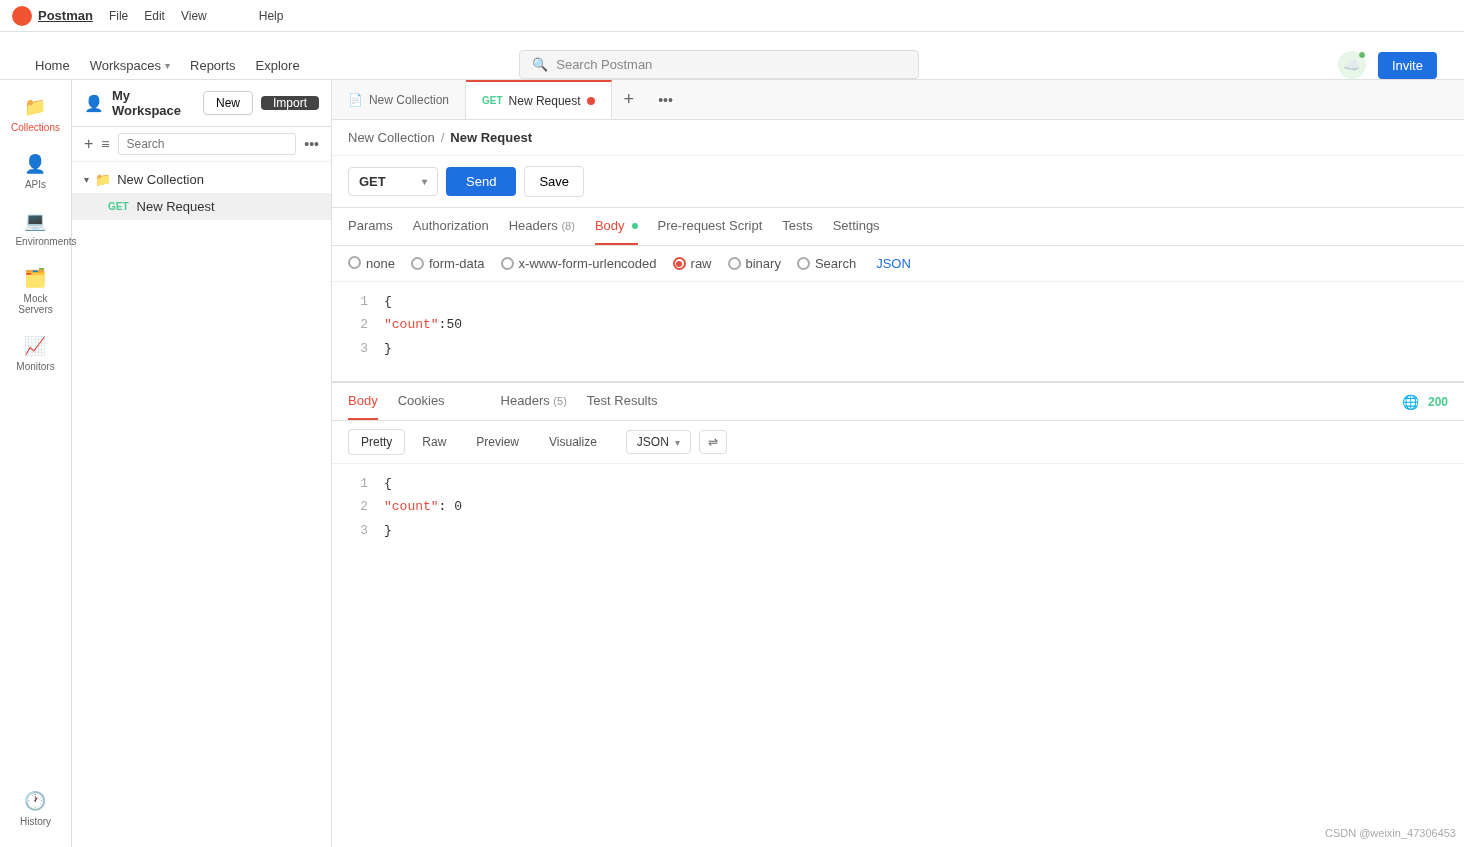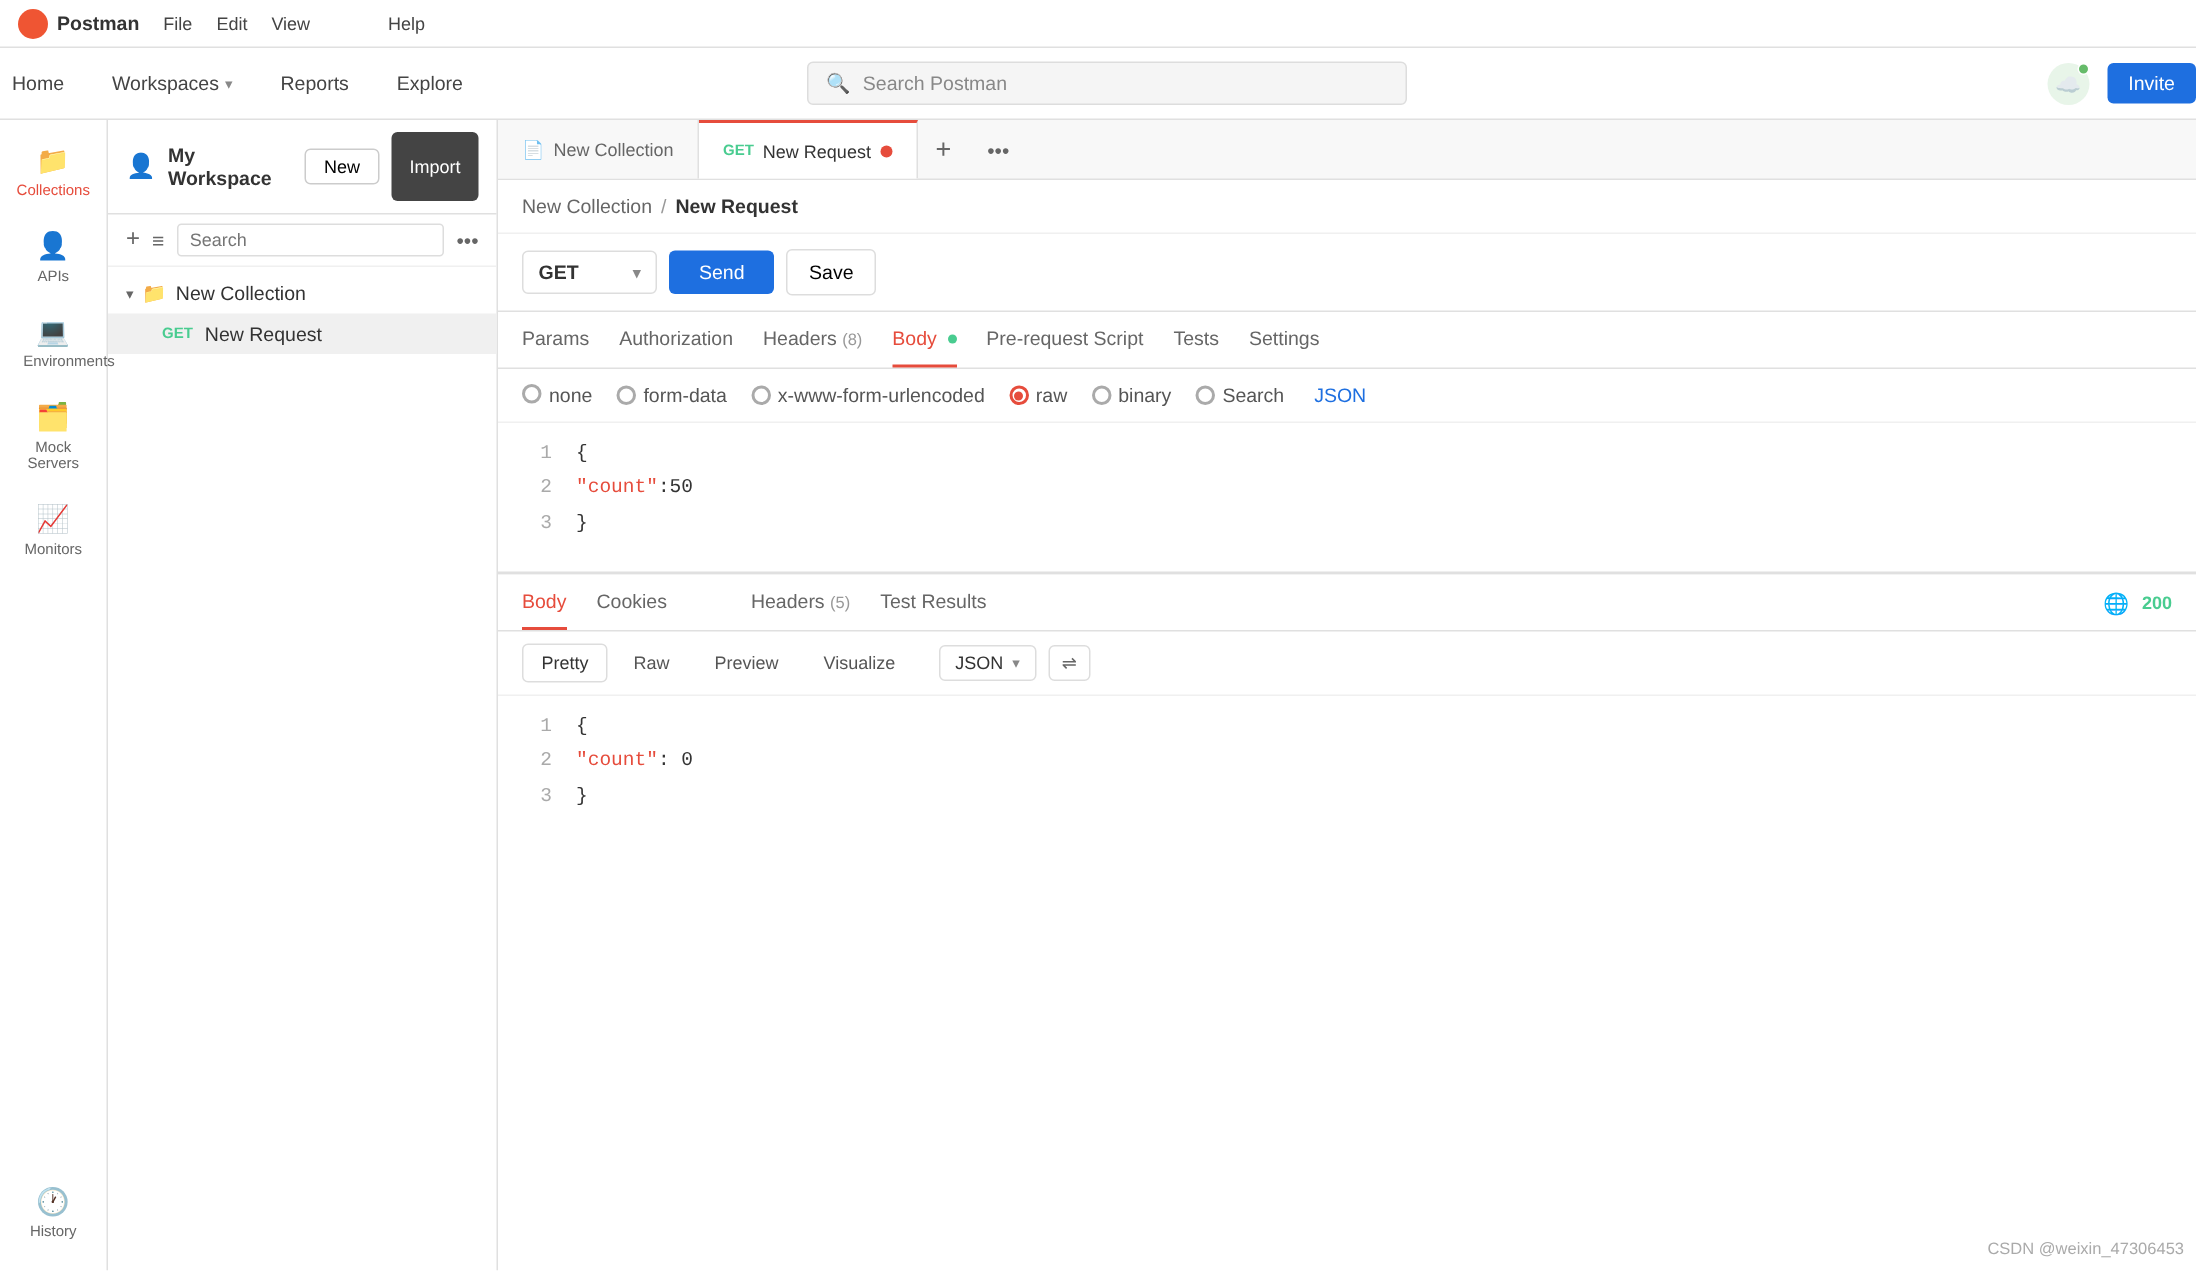--- a/index.html
+++ b/index.html
@@ -4,31 +4,31 @@
   <style>
     * { box-sizing: border-box; margin: 0; padding: 0; }
     body { font-family: -apple-system, BlinkMacSystemFont, 'Segoe UI', sans-serif; font-size: 13px; background: #fff; color: #333; height: 847px; overflow: hidden; }
   </style>
 </head>
 <body>
 
 <div style="display:flex; align-items:center; padding:4px 12px; background:#fff; border-bottom:1px solid #e0e0e0; height:32px;">
   <div style="display:flex; align-items:center; gap:6px; margin-right:16px;">
     <div style="width:20px; height:20px; background:#ef5533; border-radius:50%;"></div>
-    <span style="font-size:13px; font-weight:600;">Postman</span>
+    <span style="font-size:13px; font-weight:600;text-decoration:underline;">Postman</span>
   </div>
   <div style="display:flex; gap:16px;">
     <span style="font-size:12px; color:#444; cursor:pointer;">File</span>
     <span style="font-size:12px; color:#444; cursor:pointer;">Edit</span>
     <span style="font-size:12px; color:#444; cursor:pointer;">View</span>
     <span style="font-size:12px; color:#444; cursor:pointer;margin-left:36px;">Help</span>
   </div>
 </div>
 
-<div style="display:flex; align-items:center; padding:0 0; background:#fff; border-bottom:1px solid #e0e0e0; height:48px; gap:16px;">
+<div style="display:flex; align-items:flex-end; padding:0 27px; background:#fff; border-bottom:1px solid #e0e0e0; height:48px; gap:4px;">
   <span style="font-size:13px; font-weight:500; color:#444; cursor:pointer; padding:6px 8px;">Home</span>
   <div style="display:flex; align-items:center; gap:4px; padding:6px 8px; cursor:pointer;">
     <span style="font-size:13px; font-weight:500; color:#444;">Workspaces</span>
     <span style="font-size:10px; color:#888;">▾</span>
   </div>
   <span style="font-size:13px; font-weight:500; color:#444; cursor:pointer; padding:6px 8px;">Reports</span>
   <span style="font-size:13px; font-weight:500; color:#444; cursor:pointer; padding:6px 8px;">Explore</span>
 
   <div style="flex:1; max-width:400px; margin:0 auto; display:flex; align-items:center; background:#f5f5f5; border:1px solid #ddd; border-radius:4px; padding:6px 12px; gap:8px; cursor:pointer;">
     <span style="color:#888; font-size:13px;">🔍</span>
@@ -79,21 +79,21 @@
       <span style="font-size:10px; text-align:center;">History</span>
     </div>
   </div>
 
   <div style="width:260px; border-right:1px solid #e0e0e0; display:flex; flex-direction:column; background:#fff;">
 
     <div style="display:flex; align-items:center; padding:8px 12px; border-bottom:1px solid #e0e0e0; gap:8px;">
       <span style="font-size:16px;">👤</span>
       <span style="font-size:13px; font-weight:600; flex:1;">My Workspace</span>
       <button style="background:#fff; border:1px solid #ccc; border-radius:4px; padding:4px 12px; font-size:12px; cursor:pointer; font-weight:500;">New</button>
-      <button style="background:#444; color:#fff; border:none; border-radius:4px; padding:16px 12px; font-size:12px; cursor:pointer; font-weight:500;">Import</button>
+      <button style="background:#444; color:#fff; border:none; border-radius:4px; padding:0 12px; font-size:12px; cursor:pointer; font-weight:500;">Import</button>
     </div>
 
     <div style="display:flex; align-items:center; padding:6px 12px; gap:8px; border-bottom:1px solid #f0f0f0;">
       <span style="color:#666; cursor:pointer; font-size:16px;">+</span>
       <span style="color:#666; cursor:pointer; font-size:14px;">≡</span>
       <input type="text" style="flex: 1 1 0%; border: 1px solid rgb(221, 221, 221); border-radius: 3px; padding: 3px 8px; font-size: 12px; color: rgb(51, 51, 51);" placeholder="Search">
       <span style="color:#666; cursor:pointer; font-size:14px;">•••</span>
     </div>
 
     <div style="flex:1; overflow-y:auto; padding:4px 0;">

